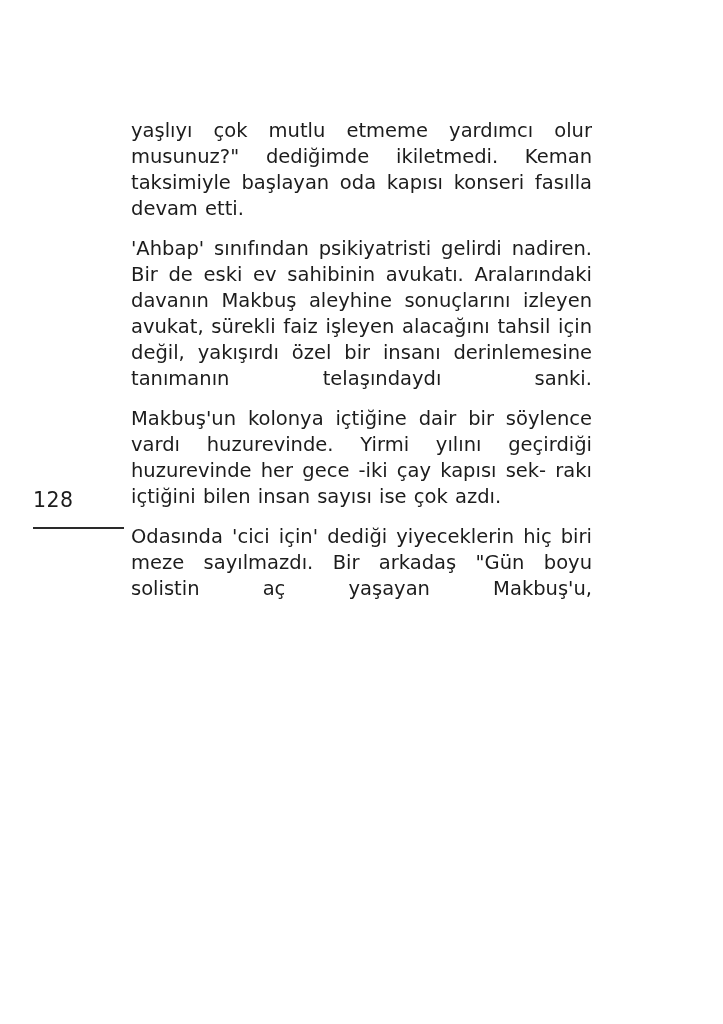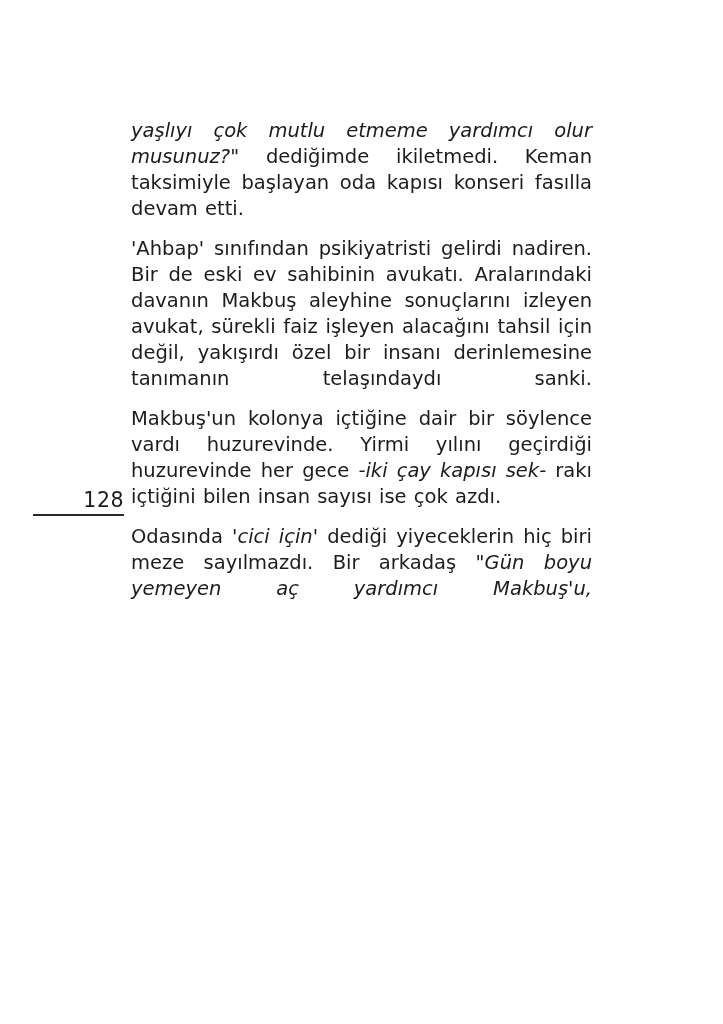--- a/index.html
+++ b/index.html
@@ -26,42 +26,40 @@
   }
   .text-column p {
     margin: 0 0 14px 0;
     text-align: justify;
     word-spacing: 1px;
   }
   .text-column p.jl {
     text-align-last: justify;
   }
   .seg.it {
-    font-style: italic;
   }
   .page-number-block {
     position: absolute;
     left: 33px;
     top: 487px;
     width: 91px;
-    text-align: right;
     color: #1c1c1c;
     font-size: 20.5px;
     line-height: 26px;
     letter-spacing: 0.5px;
     border-bottom: 2px solid #2a2a2a;
-    padding-bottom: 1px;
+    padding-bottom: 14px;
   }
 </style>
 </head>
 <body>
 
 <div class="book-page">
   <div class="page-number-block">
     <span>128</span>
   </div>
   <div class="text-column">
       <p><span class="seg it">yaşlıyı çok mutlu etmeme yardımcı olur musunuz?</span><span class="seg">" dediğimde ikiletmedi. Keman taksimiyle başlayan oda kapısı konseri fasılla devam etti.</span></p>
       <p class="jl"><span class="seg">'Ahbap' sınıfından psikiyatristi gelirdi nadiren. Bir de eski ev sahibinin avukatı. Aralarındaki davanın Makbuş aleyhine sonuçlarını izleyen avukat, sürekli faiz işleyen alacağını tahsil için değil, yakışırdı özel bir insanı derinlemesine tanımanın telaşındaydı sanki.</span></p>
       <p><span class="seg">Makbuş'un kolonya içtiğine dair bir söylence vardı huzurevinde. Yirmi yılını geçirdiği huzurevinde her gece </span><span class="seg it">-iki çay kapısı sek-</span><span class="seg"> rakı içtiğini bilen insan sayısı ise çok azdı.</span></p>
-      <p class="jl"><span class="seg">Odasında '</span><span class="seg it">cici için</span><span class="seg">' dediği yiyeceklerin hiç biri meze sayılmazdı. Bir arkadaş "</span><span class="seg it">Gün boyu yemeyen aç yardımcı Makbuş'u,</span></p>
+      <p class="jl"><span class="seg">Odasında '</span><span class="seg it">cici için</span><span class="seg">' dediği yiyeceklerin hiç biri meze sayılmazdı. Bir arkadaş "</span><span class="seg it">Gün boyu solistin aç yaşayan Makbuş'u,</span></p>
     </div>
 </div>
 
 </body></html>

